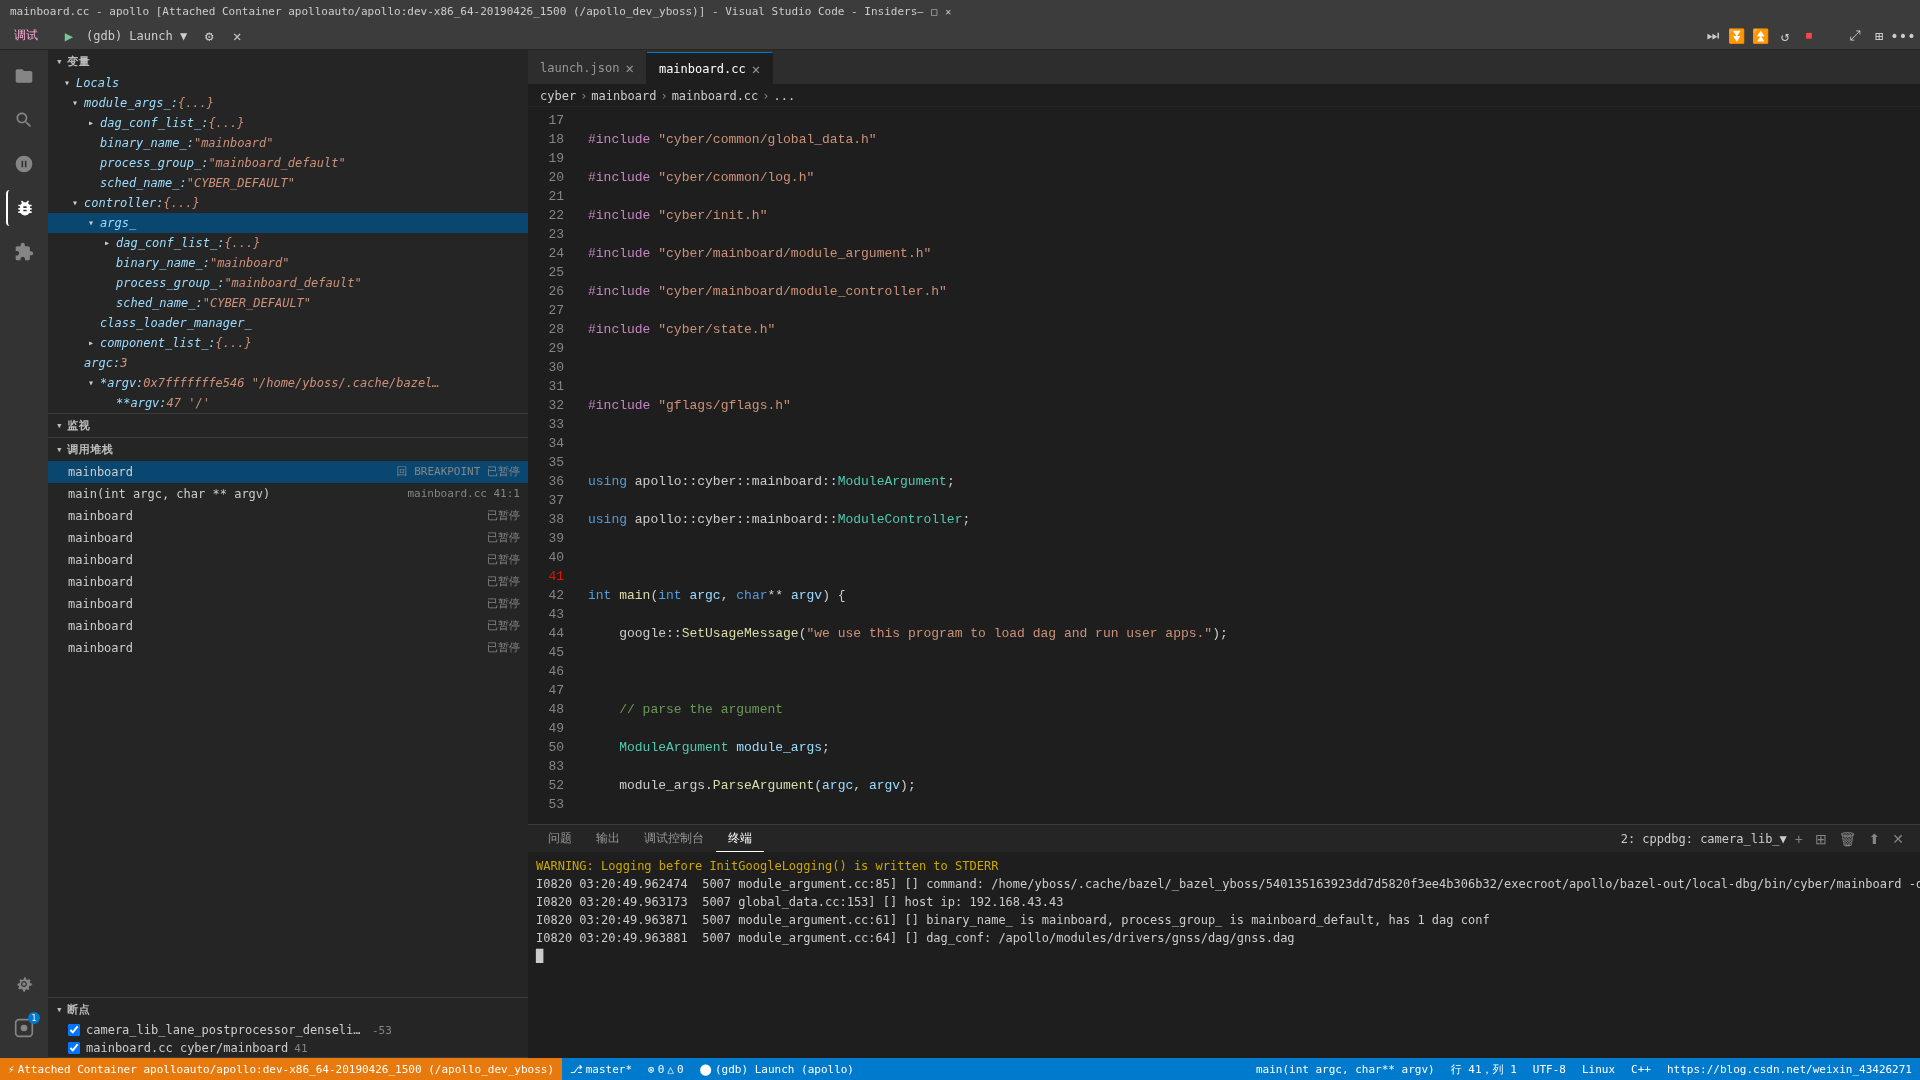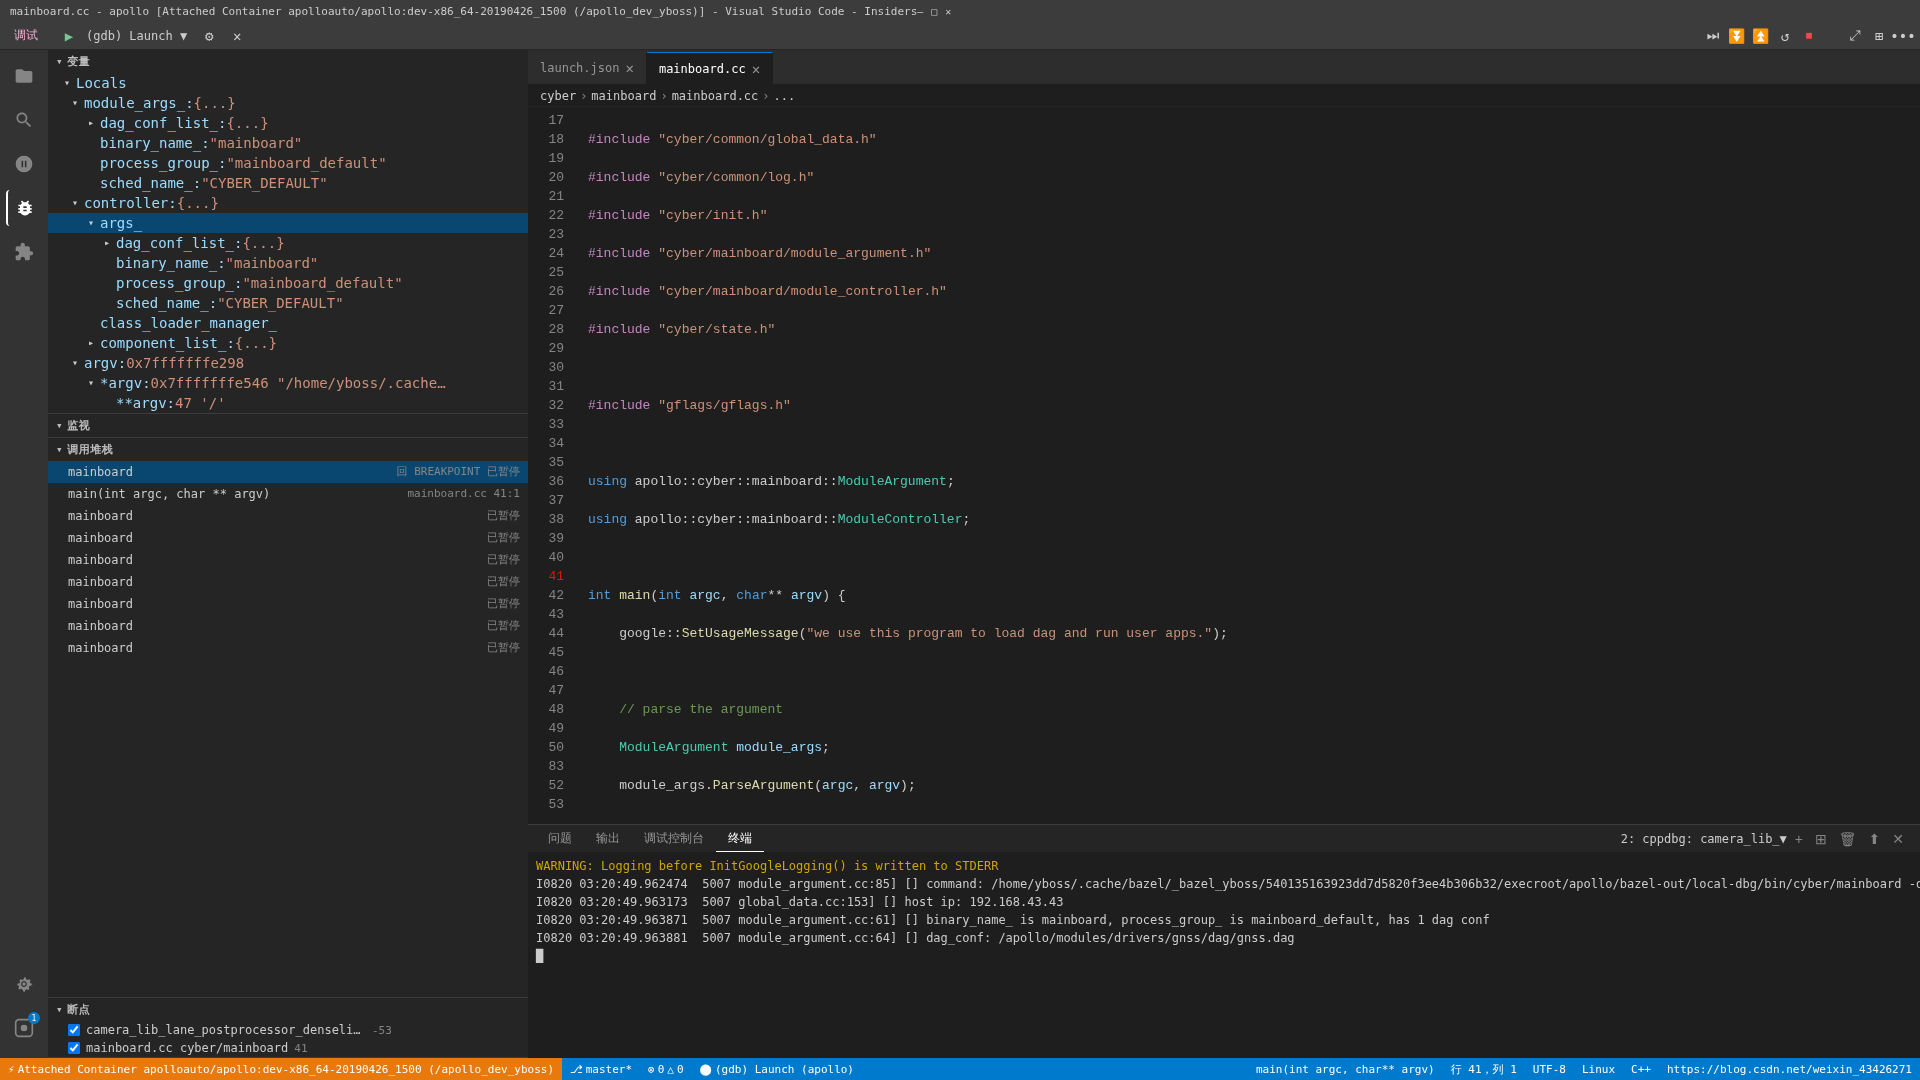--- a/index.html
+++ b/index.html
@@ -153,22 +153,23 @@
       flex: 0 0 420px;
       overflow-y: auto;
       overflow-x: hidden;
     }
 
     .tree-item {
       display: flex;
       align-items: flex-start;
       padding: 1px 0 1px 8px;
       cursor: pointer;
-      font-size: 14px;
+      font-size: 12px;
       line-height: 18px;
+      font-style: italic;
     }
     .tree-item.selected { background: #094771; }
 
     .tree-indent {
       display: inline-block;
       flex-shrink: 0;
     }
     .tree-arrow {
       display: inline-block;
       width: 12px;
@@ -571,27 +572,27 @@
           <span class="tree-arrow leaf"></span>
           <span class="tree-name">class_loader_manager_</span>
         </div>
         <div class="tree-item">
           <span class="tree-indent" style="width:32px;"></span>
           <span class="tree-arrow collapsed"></span>
           <span class="tree-name">component_list_: </span>
           <span class="tree-value">{...}</span>
         </div>
 
-
         <div class="tree-item">
           <span class="tree-indent" style="width:16px;"></span>
-          <span class="tree-arrow expanded"></span>
-          <span class="tree-name">argv: </span>
-          <span class="tree-value">0x7fffffffe298</span>
-        </div>
+          <span class="tree-arrow leaf"></span>
+          <span class="tree-name">argc: </span>
+          <span class="tree-value">3</span>
+        </div>
+
         <div class="tree-item">
           <span class="tree-indent" style="width:32px;"></span>
           <span class="tree-arrow expanded"></span>
           <span class="tree-name">*argv: </span>
           <span class="tree-value" style="overflow:hidden;text-overflow:ellipsis;white-space:nowrap;max-width:300px;">0x7fffffffe546 "/home/yboss/.cache/bazel/_bazel_ybo...</span>
         </div>
         <div class="tree-item">
           <span class="tree-indent" style="width:48px;"></span>
           <span class="tree-arrow leaf"></span>
           <span class="tree-name">**argv: </span>

